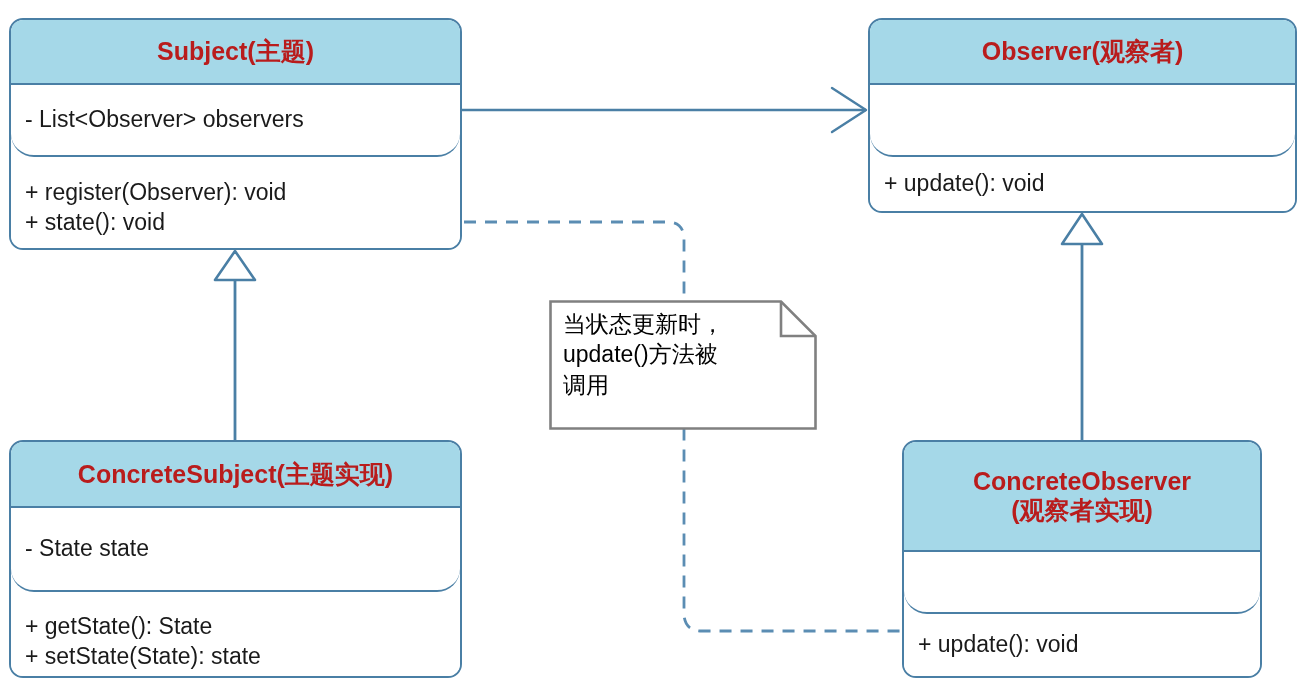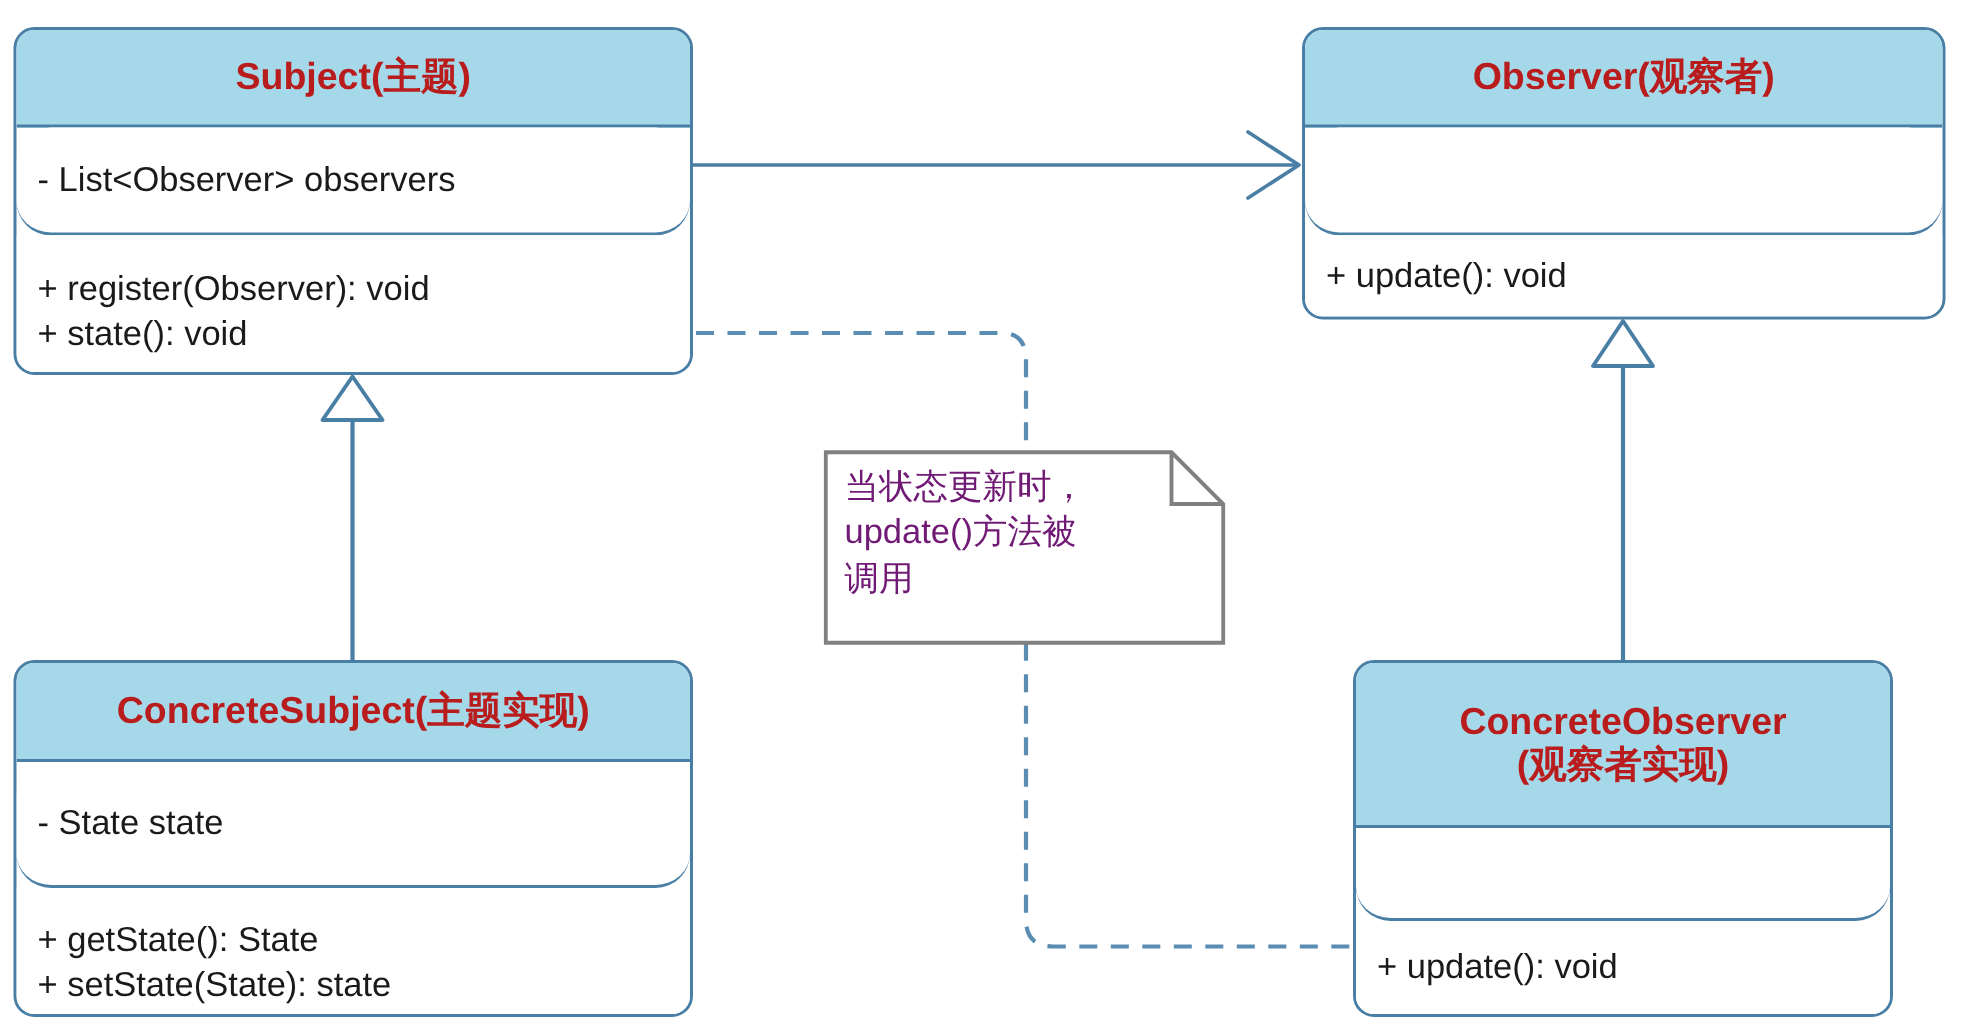--- a/index.html
+++ b/index.html
@@ -71,21 +71,21 @@
   .uml-note .note-shape {
     position: absolute;
     inset: 0;
   }
   .uml-note .note-text {
     position: absolute;
     left: 14px;
     top: 9px;
     right: 12px;
     font-size: 23px;
-    color: #701a75;
+    color: #000000;
     line-height: 1.32;
     white-space: pre-line;
   }
 
   
   .connector-layer {
     position: absolute;
     left: 0;
     top: 0;
     width: 1310px;

